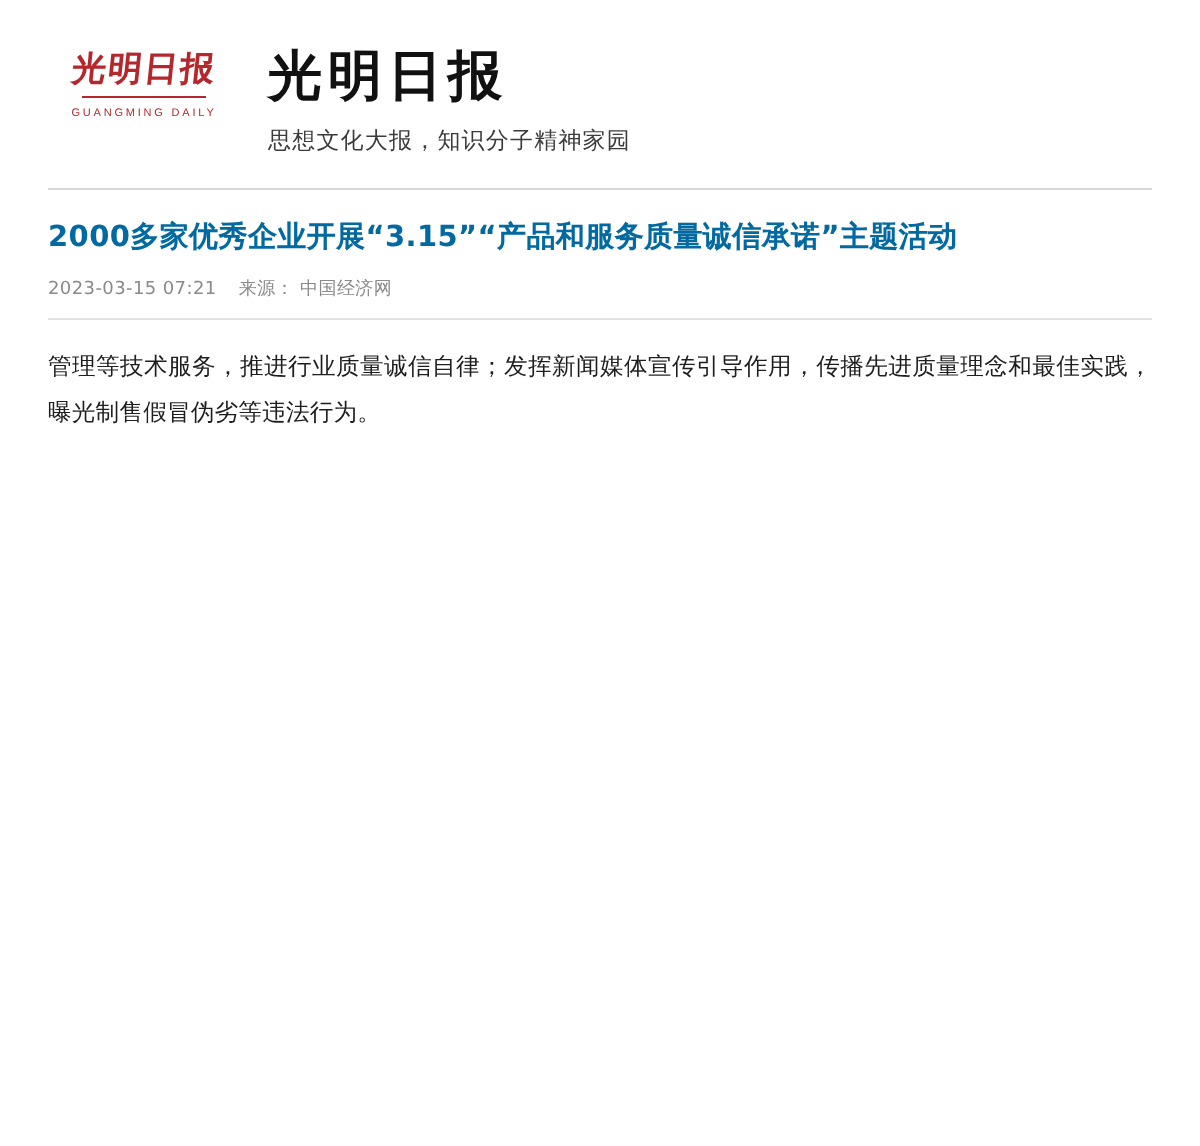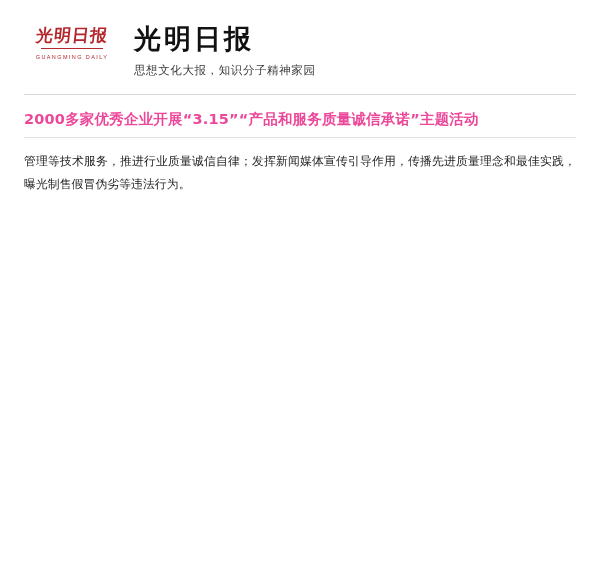--- a/index.html
+++ b/index.html
@@ -78,21 +78,21 @@
   .masthead-rule {
     margin: 6px 24px 0 24px;
     height: 1px;
     background: #d8d8d8;
   }
   
   .headline {
     margin: 14px 24px 0 24px;
     font-size: 14.5px;
     font-weight: bold;
-    color: #ec4899;
+    color: #0369a1;
     line-height: 1.4;
     letter-spacing: 0.2px;
   }
   .byline {
     margin: 9px 24px 0 24px;
     font-size: 9px;
     color: #8a8a8a;
     letter-spacing: 0.2px;
   }
   .byline .sep {
@@ -134,19 +134,25 @@
     </div>
     <div class="title-block">
       <div class="paper-name">光明日报</div>
       <div class="paper-slogan">思想文化大报，知识分子精神家园</div>
     </div>
   </div>
   <div class="masthead-rule"></div>
 
   <h1 class="headline">2000多家优秀企业开展“3.15”“产品和服务质量诚信承诺”主题活动</h1>
 
+  <div class="byline">
+    <span>2023-03-15 07:21</span>
+    <span class="sep"></span>
+    <span>来源：</span>
+    <span>中国经济网</span>
+  </div>
   <div class="headline-rule"></div>
 
   <div class="article">
     <p class="last">管理等技术服务，推进行业质量诚信自律；发挥新闻媒体宣传引导作用，传播先进质量理念和最佳实践，曝光制售假冒伪劣等违法行为。</p>
   </div>
 
 </div>
 
 </body></html>

